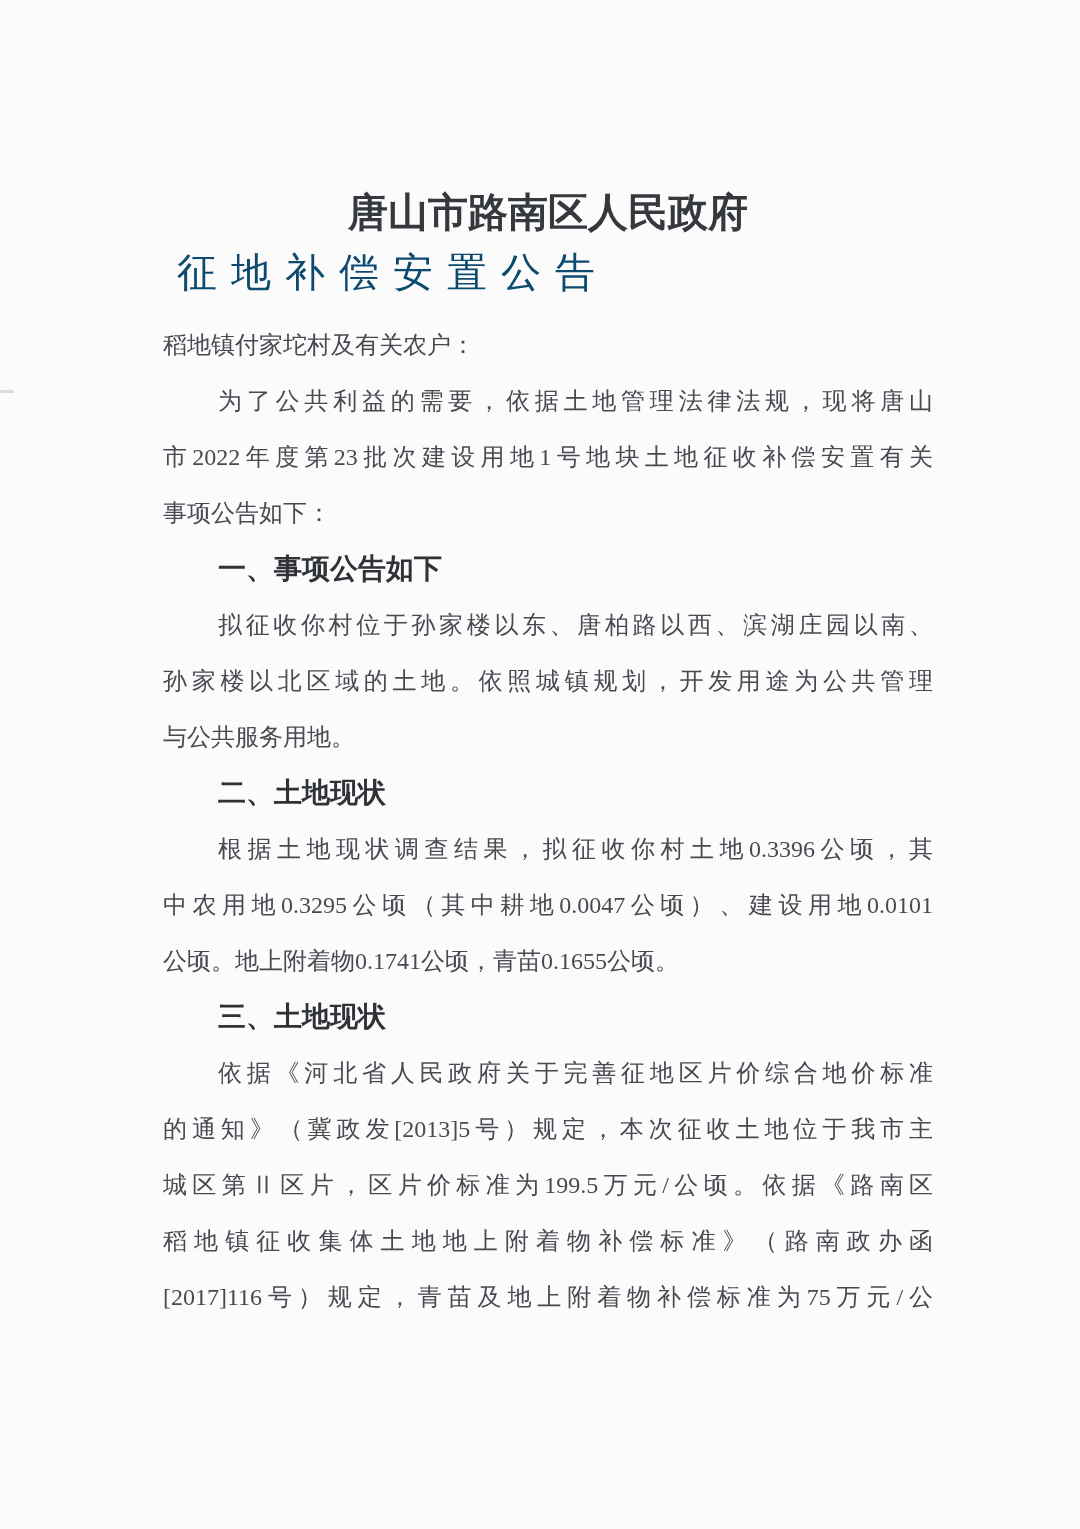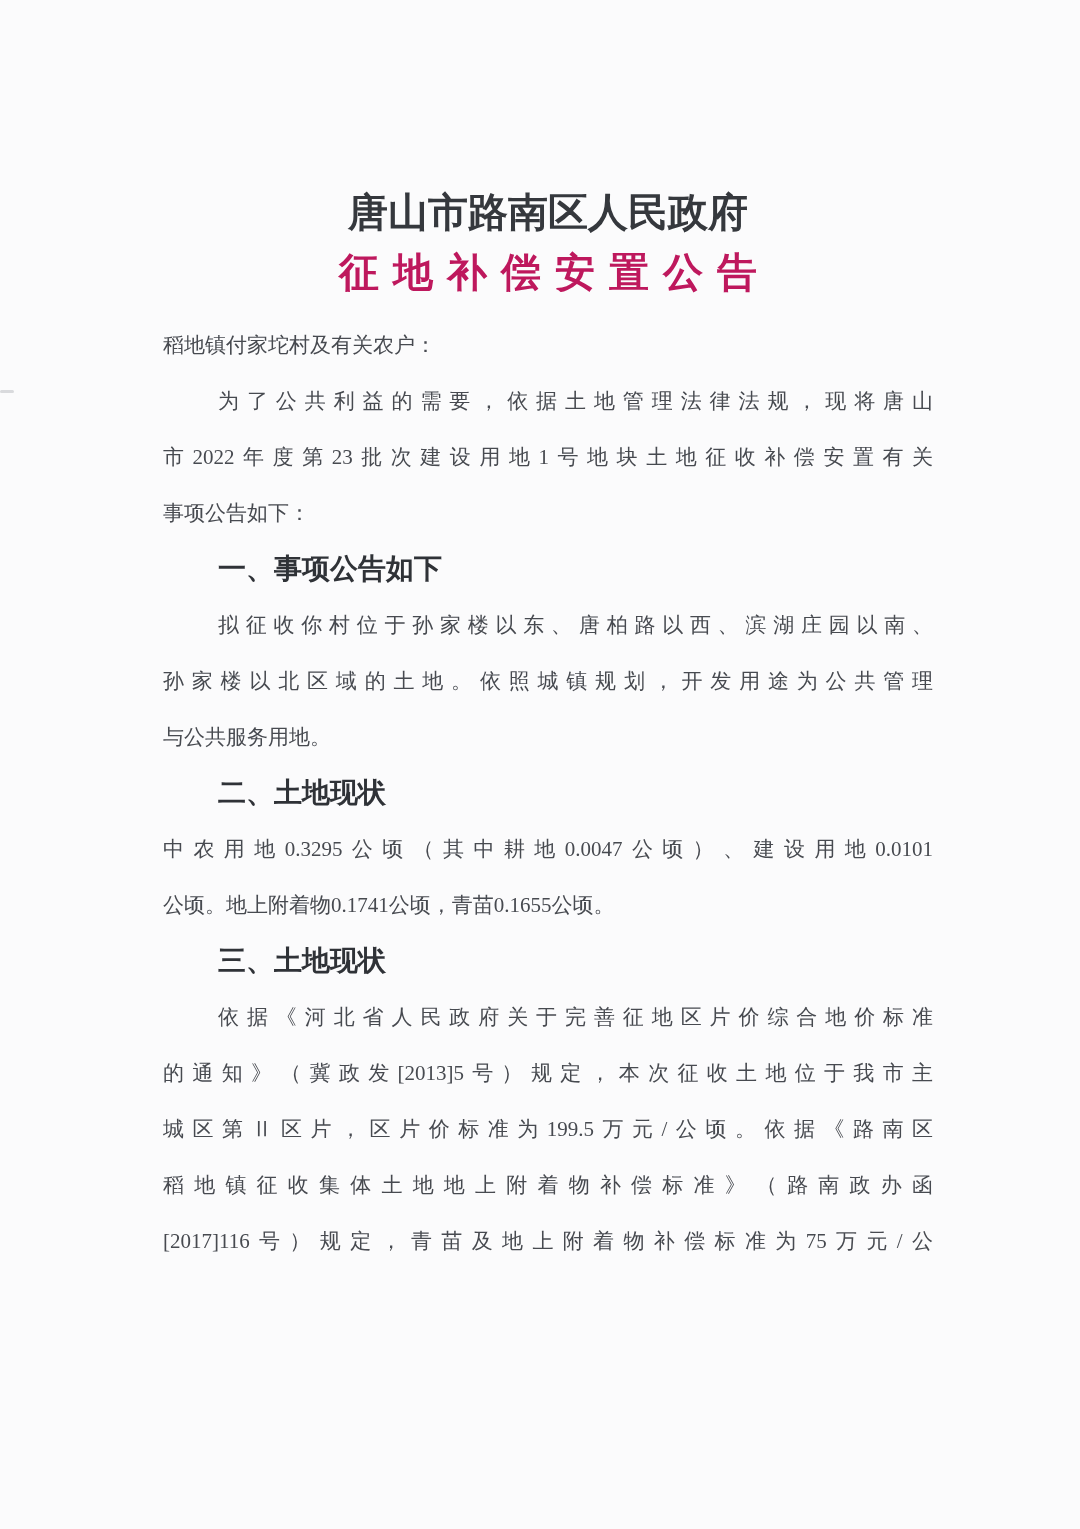--- a/index.html
+++ b/index.html
@@ -30,32 +30,31 @@
     font-weight: 700;
     color: #35383d;
     text-align: center;
     letter-spacing: 0px;
   }
   .title2 {
     margin: 16px 0 0 0;
     font-family: "Liberation Sans", sans-serif;
     font-size: 40px;
     line-height: 44px;
-    font-weight: 700;
-    color: #be185d;
-    text-align: center;
+    font-weight: 400;
+    color: #0c4a6e;
     letter-spacing: 14px;
     text-indent: 14px;
   }
   .doc-body {
     margin-top: 23px;
   }
   .line {
     font-family: "Liberation Serif", serif;
-    font-size: 21px;
+    font-size: 24px;
     line-height: 56px;
     color: #474a50;
     text-align: left;
   }
   .line.justify {
     text-align: justify;
     text-align-last: justify;
   }
   .line.justify-indent {
     text-align: justify;
@@ -91,20 +90,21 @@
     <div class="doc-body" id="doc-body">
         <div class="line plain">稻地镇付家坨村及有关农户：</div>
         <div class="line justify-indent">为了公共利益的需要，依据土地管理法律法规，现将唐山</div>
         <div class="line justify">市2022年度第23批次建设用地1号地块土地征收补偿安置有关</div>
         <div class="line plain">事项公告如下：</div>
         <div class="line heading">一、事项公告如下</div>
         <div class="line justify-indent">拟征收你村位于孙家楼以东、唐柏路以西、滨湖庄园以南、</div>
         <div class="line justify">孙家楼以北区域的土地。依照城镇规划，开发用途为公共管理</div>
         <div class="line plain">与公共服务用地。</div>
         <div class="line heading">二、土地现状</div>
+        <div class="line justify-indent">根据土地现状调查结果，拟征收你村土地0.3396公顷，其</div>
         <div class="line justify">中农用地0.3295公顷（其中耕地0.0047公顷）、建设用地0.0101</div>
         <div class="line plain">公顷。地上附着物0.1741公顷，青苗0.1655公顷。</div>
         <div class="line heading">三、土地现状</div>
         <div class="line justify-indent">依据《河北省人民政府关于完善征地区片价综合地价标准</div>
         <div class="line justify">的通知》（冀政发[2013]5号）规定，本次征收土地位于我市主</div>
         <div class="line justify">城区第Ⅱ区片，区片价标准为199.5万元/公顷。依据《路南区</div>
         <div class="line justify">稻地镇征收集体土地地上附着物补偿标准》（路南政办函</div>
         <div class="line justify">[2017]116号）规定，青苗及地上附着物补偿标准为75万元/公</div>
       </div>
   </div>

